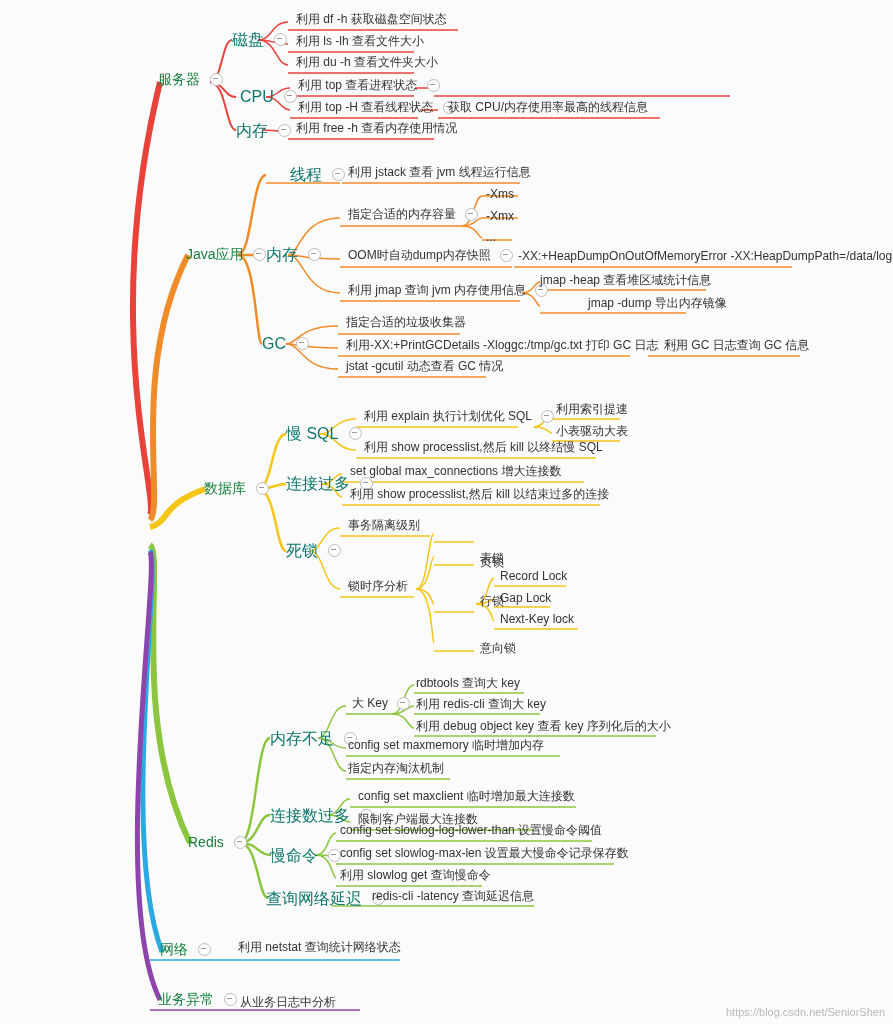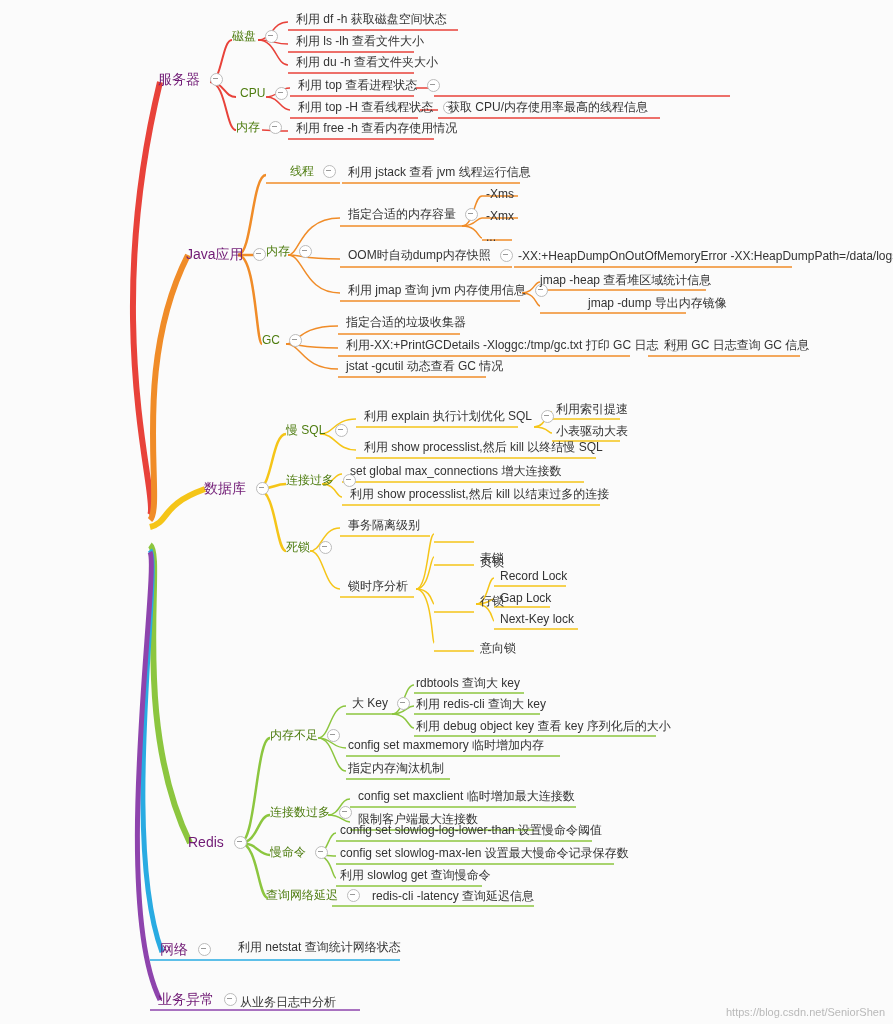--- a/index.html
+++ b/index.html
@@ -15,22 +15,22 @@
   #mindmap{position:absolute;left:0;top:0;width:893px;height:1024px;}
   svg.wires{position:absolute;left:0;top:0;width:893px;height:1024px;pointer-events:none;}
   .node{position:absolute;white-space:nowrap;line-height:1.15;}
   .root{
     left:10px;top:505px;width:140px;height:45px;
     background:#ffffff;border:1px solid #e2e2e2;border-radius:6px;
     box-shadow:0 1px 3px rgba(0,0,0,.18);
     display:flex;align-items:center;justify-content:center;
     font-size:20px;font-weight:bold;color:#333;letter-spacing:2px;
   }
-  .lvl1{font-size:14px;color:#701a75;}
-  .lvl2{font-size:12px;color:#4d7c0f;}
+  .lvl1{font-size:14px;color:#15803d;}
+  .lvl2{font-size:16px;color:#0f766e;}
   .lvl3{font-size:12px;color:#333;}
   .lvl4{font-size:12px;color:#333;}
   .collapse{
     display:inline-block;width:11px;height:11px;border-radius:50%;
     border:1px solid #bbb;background:#fff;vertical-align:middle;
     margin-left:6px;position:relative;
   }
   .collapse::before{
     content:"";position:absolute;left:2px;top:4px;width:5px;height:1px;background:#999;
   }

